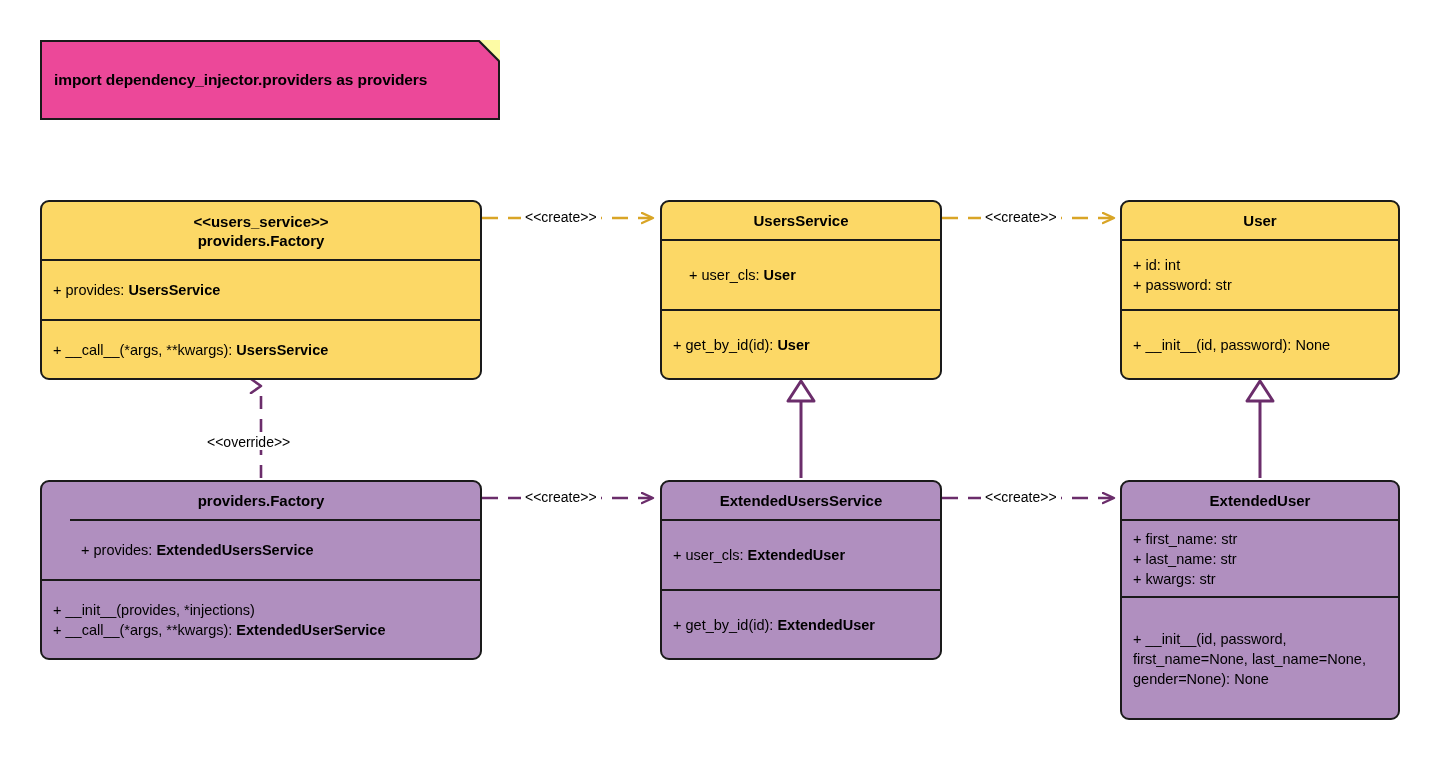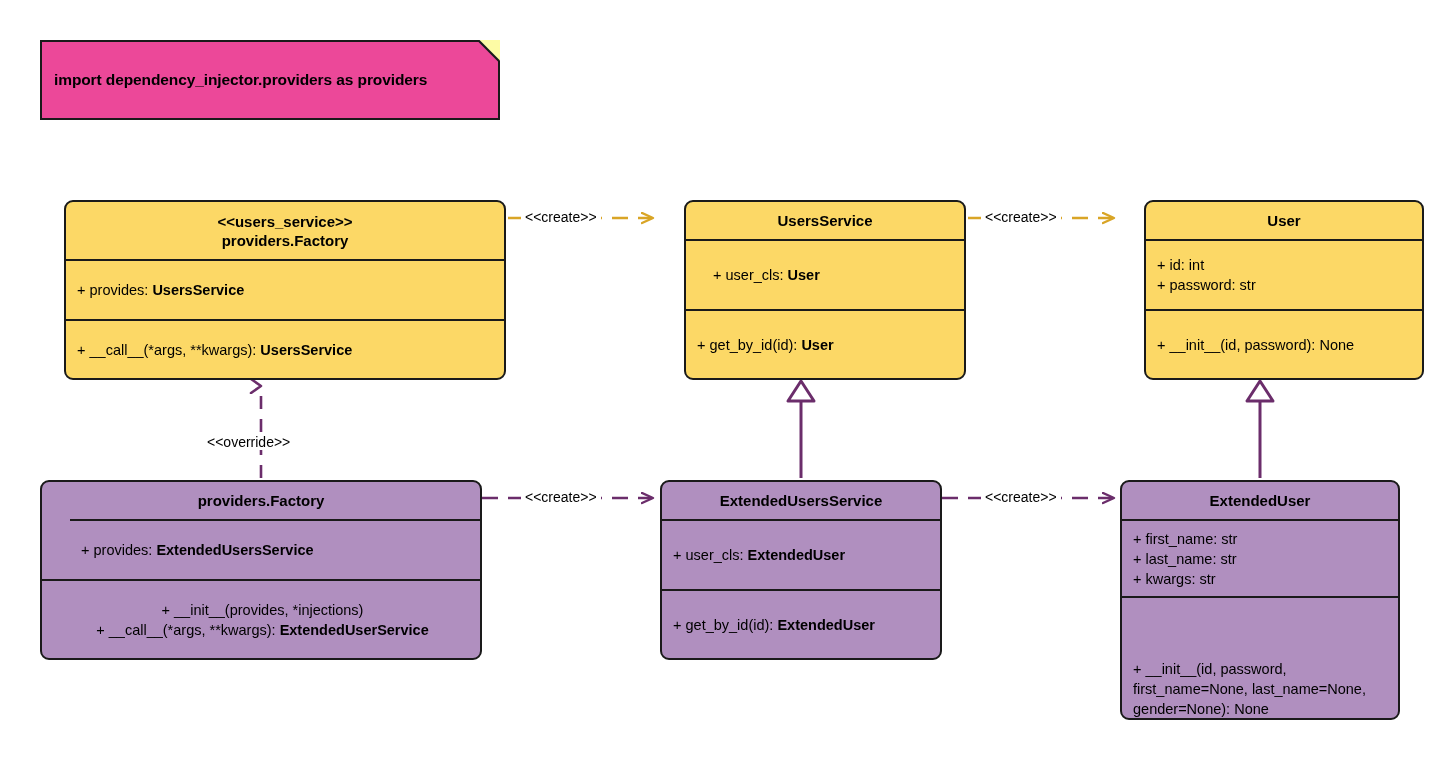--- a/index.html
+++ b/index.html
@@ -56,21 +56,21 @@
 
   
   .uml-class {
     position: absolute;
     box-sizing: border-box;
     border: 2.5px solid #1a1a1a;
     border-radius: 9px;
     overflow: hidden;
     z-index: 5;
   }
-  .uml-class.yellow { background: #fcd866; margin-left: 24px; }
+  .uml-class.yellow { background: #fcd866; }
   .uml-class.purple { background: #b08fbf; }
 
   .uml-section {
     box-sizing: border-box;
     position: relative;
   }
   .uml-section + .uml-section {
     border-top: 2.5px solid #1a1a1a;
   }
   .uml-header {
@@ -243,21 +243,21 @@
   <div class="uml-class purple" style="left:40px; top:480px; width:442px; height:180px;">
     <div class="uml-section uml-header" style="height:37px;">
       <div>providers.Factory</div>
     </div>
     <div class="uml-section uml-body" style="height:60px;margin-left:28px;">
       <div class="row">
         <span>+</span>
         <span>provides: </span><b>ExtendedUsersService</b>
       </div>
     </div>
-    <div class="uml-section uml-body" style="height:80px;align-items:center;">
+    <div class="uml-section uml-body" style="height:80px;">
       <div class="row">
         <span>+</span>
         <span>__init__(provides, *injections)</span>
       </div>
       <div class="row">
         <span>+</span>
         <span>__call__(*args, **kwargs): </span><b>ExtendedUserService</b>
       </div>
     </div>
   </div>
@@ -291,21 +291,21 @@
       </div>
       <div class="row">
         <span>+</span>
         <span>last_name: str</span>
       </div>
       <div class="row">
         <span>+</span>
         <span>kwargs: str</span>
       </div>
     </div>
-    <div class="uml-section uml-body" style="height:123px;justify-content:flex-end;">
+    <div class="uml-section uml-body" style="height:123px;">
       <div class="row wrap">
         <span>+</span>
         <span>__init__(id, password, first_name=None, last_name=None, gender=None): None</span>
       </div>
     </div>
   </div>
 
 </div>
 
 </body></html>

